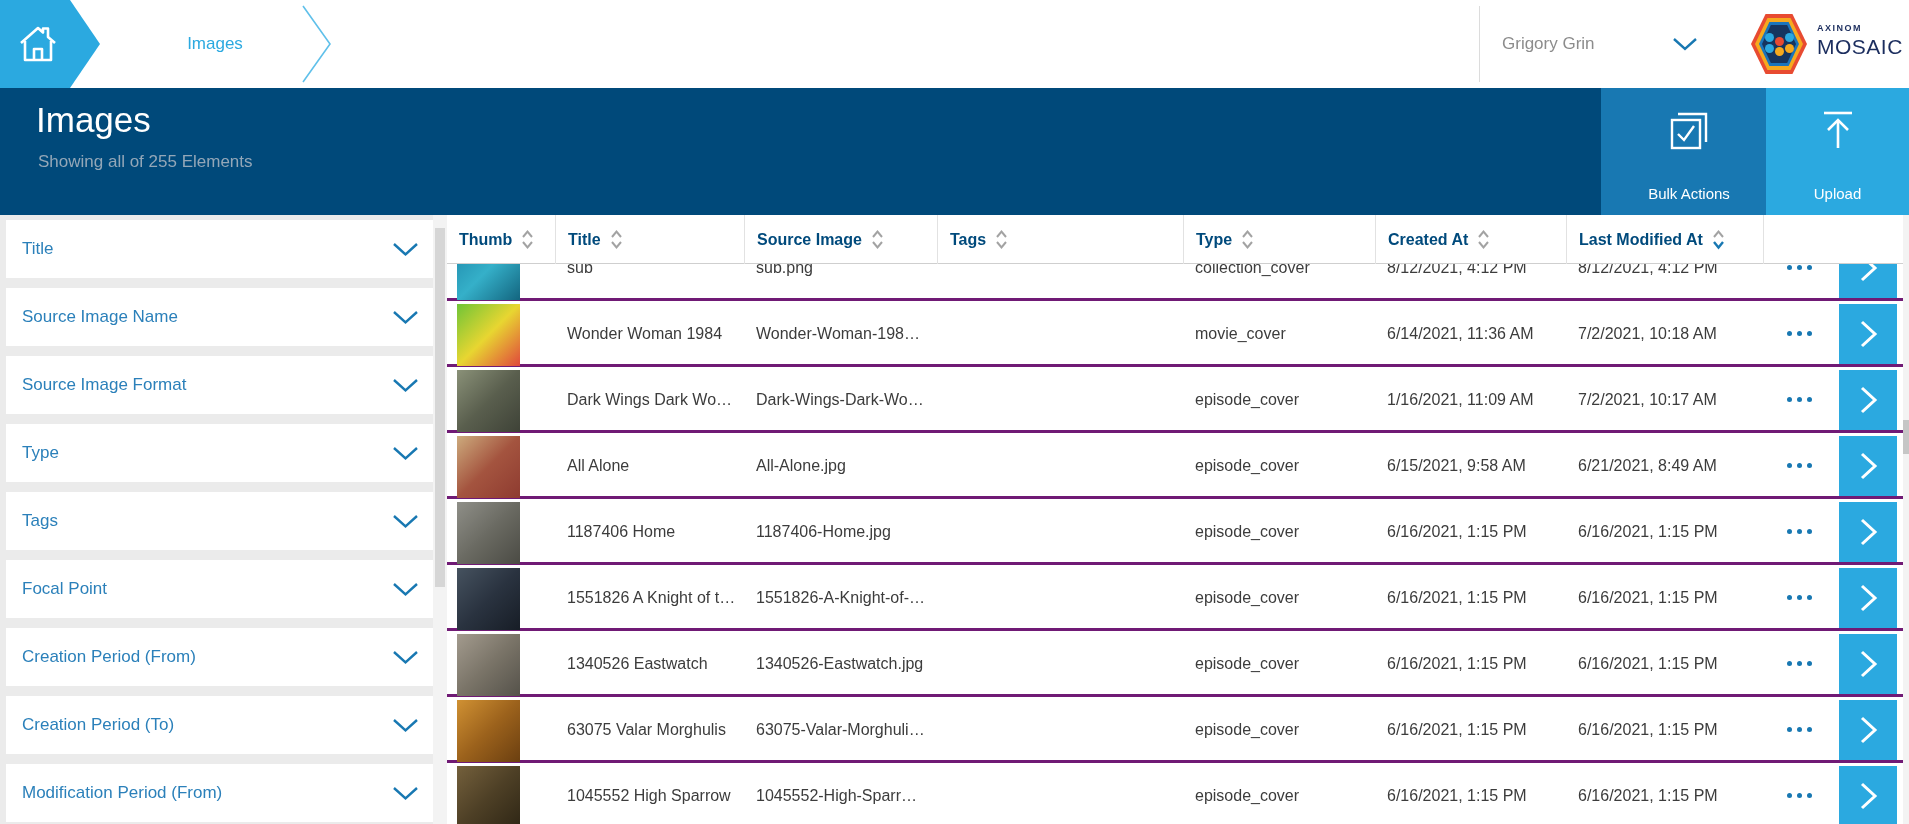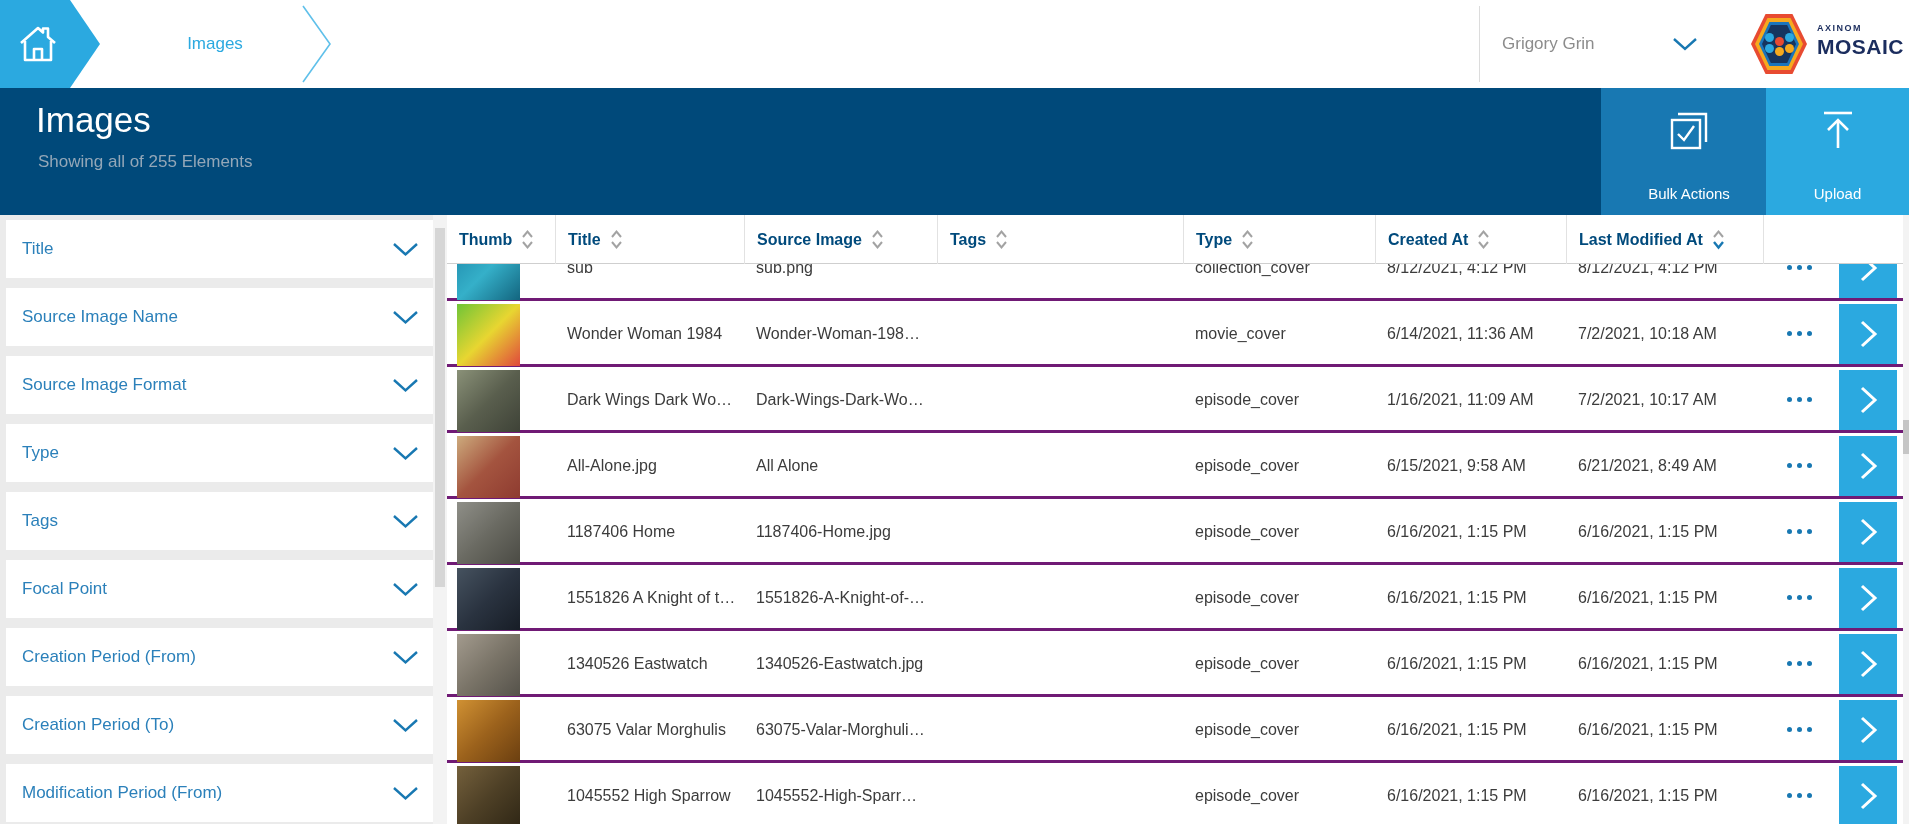--- a/index.html
+++ b/index.html
@@ -21,21 +21,21 @@
   
   .logo { position:absolute; left:1751px; top:14px; width:150px; height:60px; }
   .hex { clip-path:polygon(26% 0, 74% 0, 100% 50%, 74% 100%, 26% 100%, 0 50%); position:absolute; }
   .hex.h1 { left:0; top:0; width:56px; height:60px; background:#e84b31; }
   .hex.h2 { left:4px; top:4px; width:48px; height:52px; background:#f6a91e; }
   .hex.h3 { left:8px; top:8px; width:40px; height:44px; background:#1b75bc; }
   .hex.h4 { left:11px; top:11px; width:34px; height:38px; background:#16355f; }
   .logo .dot { position:absolute; width:9px; height:9px; border-radius:50%; }
   .logo-text { position:absolute; left:66px; top:9px; color:#1b2d5e; }
   .logo-top { font-size:9px; font-weight:bold; letter-spacing:1.5px; }
-  .logo-bottom { font-size:21px; font-weight:bold; letter-spacing:.5px; margin-top:2px; }
+  .logo-bottom { font-size:21px; font-weight:normal; letter-spacing:.5px; margin-top:2px; }
 
   
   .page-header { position:absolute; left:0; top:88px; width:1909px; height:127px; background:#00497a; z-index:4; }
   .page-title { position:absolute; left:36px; top:12px; color:#ffffff; font-size:35px; }
   .page-subtitle { position:absolute; left:38px; top:64px; color:#93a7b8; font-size:17px; }
   .hdr-btn { position:absolute; top:0; height:127px; color:#fff; text-align:center; cursor:pointer; }
   .hdr-btn .btn-label { position:absolute; bottom:13px; width:100%; font-size:15px; }
   .hdr-btn svg { position:absolute; top:20px; left:50%; transform:translateX(-50%); }
   .btn-bulk { left:1601px; width:176px; background:#1878b2; }
   .btn-upload { left:1766px; width:143px; background:#2ba9e0; }
@@ -343,22 +343,22 @@
         <polyline points="6,4 19,16 6,28" fill="none" stroke="#ffffff" stroke-width="3"></polyline>
       </svg>
     </div>
   </div>
 
   <div class="trow">
     <div class="grid-cols">
       <div class="tcell" style="padding-left:0">
         <div class="thumb-box" style="background: linear-gradient(135deg, rgb(205, 171, 125), rgb(164, 84, 63), rgb(142, 59, 48));"></div>
       </div>
+      <div class="tcell">All Alone</div>
       <div class="tcell">All-Alone.jpg</div>
-      <div class="tcell">All Alone</div>
       <div class="tcell"></div>
       <div class="tcell">episode_cover</div>
       <div class="tcell">6/15/2021, 9:58 AM</div>
       <div class="tcell">6/21/2021, 8:49 AM</div>
       <div class="dots-cell">
         <div class="dot3"></div>
         <div class="dot3"></div>
         <div class="dot3"></div>
       </div>
     </div>

